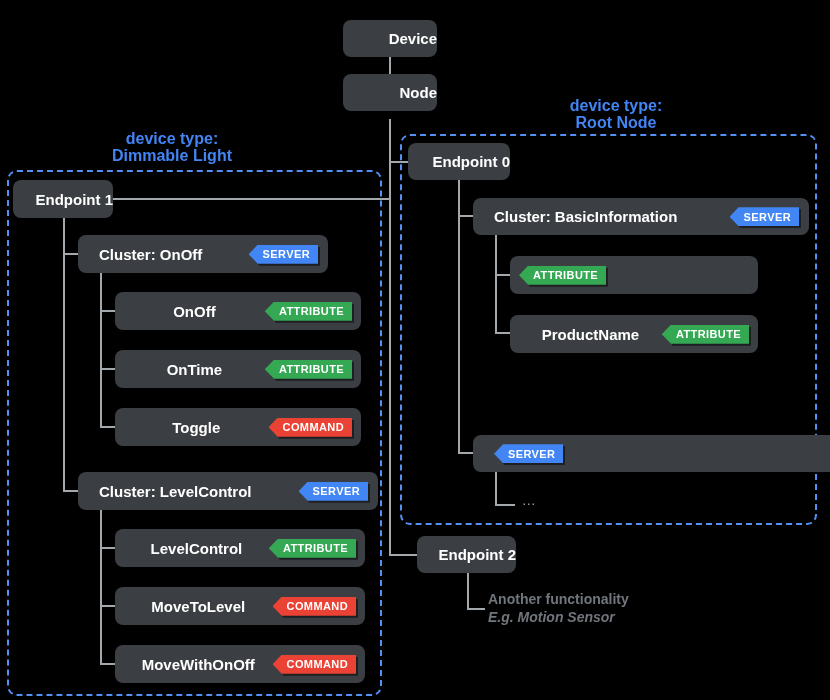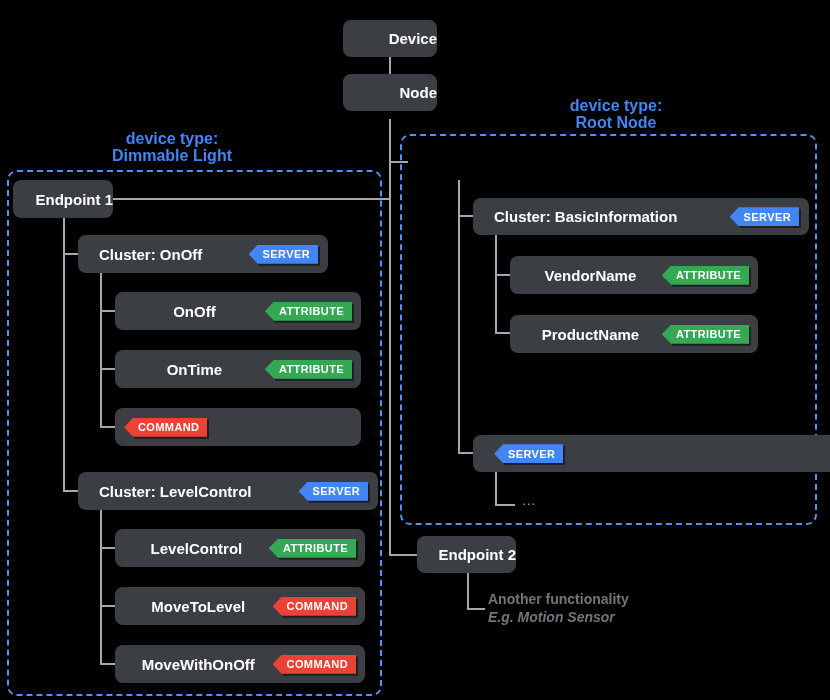--- a/index.html
+++ b/index.html
@@ -95,37 +95,41 @@
   <div class="nodebox center" style="left:343px;top:20px;width:94px;height:37px">
     <span class="lbl">Device</span>
   </div>
   <div class="nodebox center" style="left:343px;top:74px;width:94px;height:37px">
     <span class="lbl">Node</span>
   </div>
 
   <div class="nodebox center" style="left:13px;top:180px;width:100px;height:38px">
     <span class="lbl">Endpoint 1</span>
   </div>
+  <div class="nodebox center" style="left:408px;top:143px;width:102px;height:37px">
+    <span class="lbl">Endpoint 0</span>
+  </div>
   <div class="nodebox center" style="left:417px;top:536px;width:99px;height:37px">
     <span class="lbl">Endpoint 2</span>
   </div>
 
   <div class="nodebox cluster" style="left:78px;top:235px;width:219px;height:38px">
     <span class="lbl">Cluster: OnOff</span>
     <span class="badge-wrap"><span class="badge server">SERVER</span></span>
   </div>
   <div class="nodebox leaf" style="left:115px;top:292px;width:228px;height:38px">
     <span class="lbl">OnOff</span>
     <span class="badge-wrap"><span class="badge attribute">ATTRIBUTE</span></span>
   </div>
   <div class="nodebox leaf" style="left:115px;top:350px;width:228px;height:38px">
     <span class="lbl">OnTime</span>
     <span class="badge-wrap"><span class="badge attribute">ATTRIBUTE</span></span>
   </div>
   <div class="nodebox leaf" style="left:115px;top:408px;width:228px;height:38px">
+    <span class="lbl">Toggle</span>
     <span class="badge-wrap"><span class="badge command">COMMAND</span></span>
   </div>
 
   <div class="nodebox cluster" style="left:78px;top:472px;width:269px;height:38px">
     <span class="lbl">Cluster: LevelControl</span>
     <span class="badge-wrap"><span class="badge server">SERVER</span></span>
   </div>
   <div class="nodebox leaf" style="left:115px;top:529px;width:232px;height:38px">
     <span class="lbl">LevelControl</span>
     <span class="badge-wrap"><span class="badge attribute">ATTRIBUTE</span></span>
@@ -137,21 +141,20 @@
   <div class="nodebox leaf" style="left:115px;top:645px;width:232px;height:38px">
     <span class="lbl">MoveWithOnOff</span>
     <span class="badge-wrap"><span class="badge command">COMMAND</span></span>
   </div>
 
   <div class="nodebox cluster" style="left:473px;top:198px;width:305px;height:37px">
     <span class="lbl">Cluster: BasicInformation</span>
     <span class="badge-wrap"><span class="badge server">SERVER</span></span>
   </div>
   <div class="nodebox leaf" style="left:510px;top:256px;width:230px;height:38px">
-    <span class="lbl">VendorName</span>
     <span class="badge-wrap"><span class="badge attribute">ATTRIBUTE</span></span>
   </div>
   <div class="nodebox leaf" style="left:510px;top:315px;width:230px;height:38px">
     <span class="lbl">ProductName</span>
     <span class="badge-wrap"><span class="badge attribute">ATTRIBUTE</span></span>
   </div>
   <div class="nodebox cluster" style="left:473px;top:435px;width:334px;height:37px">
     <span class="badge-wrap"><span class="badge server">SERVER</span></span>
   </div>
 

